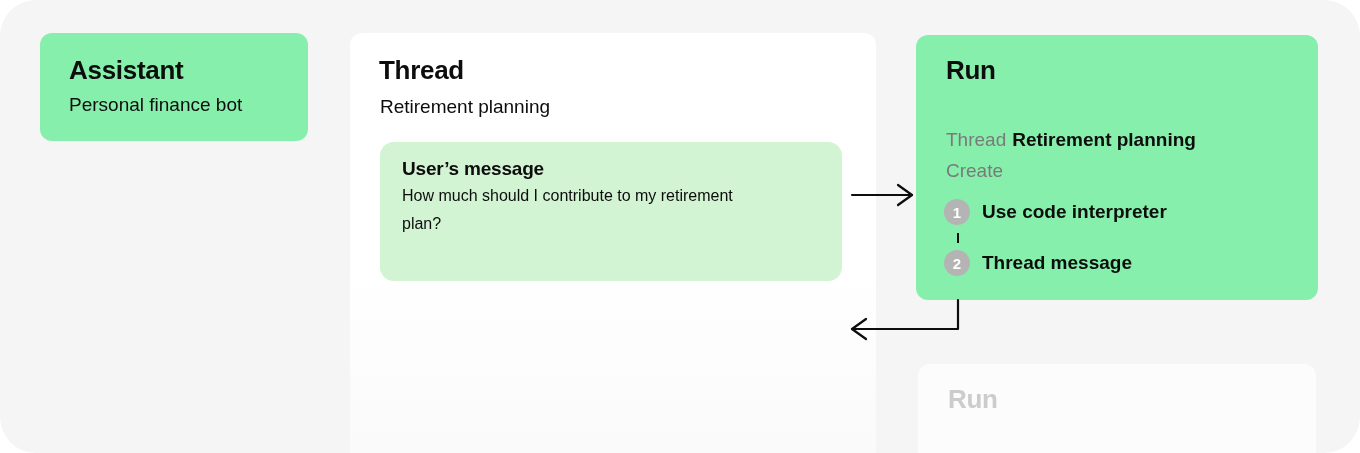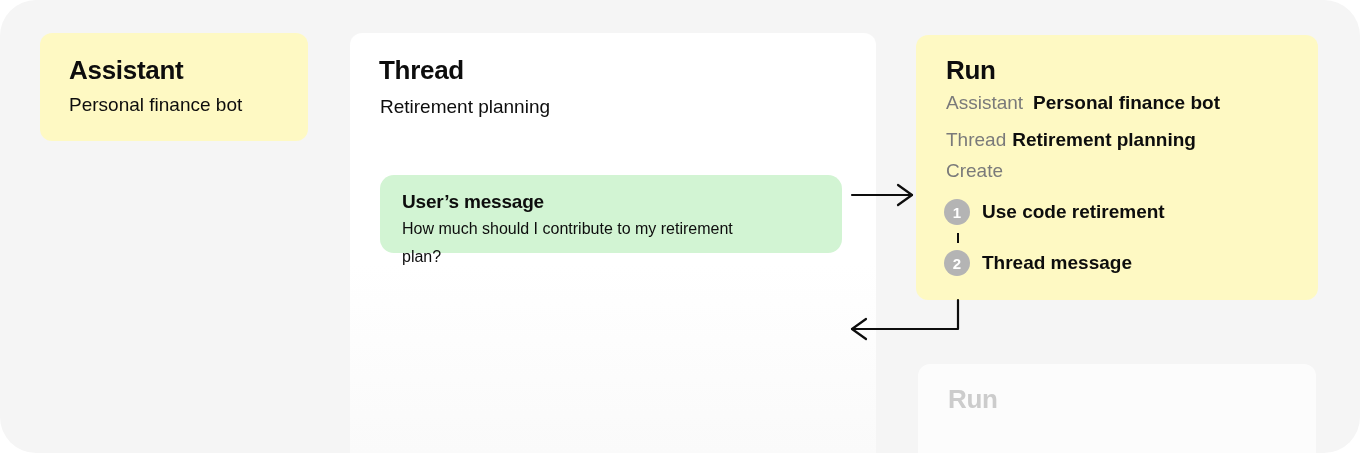--- a/index.html
+++ b/index.html
@@ -1,42 +1,42 @@
 <!DOCTYPE html>
 <html><head>
 <meta charset="utf-8">
 <style>
   html, body { margin: 0; padding: 0; background: #ffffff; }
   body { width: 1360px; height: 453px; overflow: hidden; font-family: "Liberation Sans", sans-serif; color: #0d0d0d; }
   .canvas {
     position: absolute; left: 0; top: 0; width: 1360px; height: 453px;
     background: #f5f5f5; border-radius: 36px; overflow: hidden;
   }
-  .card { position: absolute; background: #fef9c3; border-radius: 12px; }
+  .card { position: absolute; background: #86efac; border-radius: 12px; }
   .card-title { position: absolute; font-size: 26px; font-weight: 700; letter-spacing: -0.3px; }
   .card-sub { position: absolute; font-size: 19px; }
 
   
   #assistant-card { left: 40px; top: 33px; width: 268px; height: 108px; }
   #assistant-card .card-title { left: 29px; top: 22px; }
   #assistant-card .card-sub { left: 29px; top: 61px; }
 
   
   #thread-card {
     left: 350px; top: 33px; width: 526px; height: 420px;
     background: linear-gradient(to bottom, #ffffff 0%, #ffffff 55%, #fafafa 100%);
     border-radius: 12px 12px 0 0;
   }
   #thread-card .card-title { left: 29px; top: 22px; }
   #thread-card .card-sub { left: 30px; top: 63px; }
 
   .msg { position: absolute; border-radius: 14px; }
   .msg-label { position: absolute; left: 22px; font-size: 19px; font-weight: 700; letter-spacing: -0.2px; }
   .msg-text { position: absolute; left: 22px; font-size: 16px; line-height: 28px; }
-  #user-msg { left: 30px; top: 109px; width: 462px; height: 78px; background: #d2f4d3; margin-top: 33px; }
+  #user-msg { left: 30px; top: 109px; width: 462px; height: 139px; background: #d2f4d3; }
   #user-msg .msg-label { top: 16px; }
   #user-msg .msg-text { top: 40px; width: 360px; }
   #asst-msg { left: 30px; top: 253px; width: 462px; height: 97px; background: #d3cff0; }
   #asst-msg .msg-label { top: 21px; }
   #asst-msg .msg-text { top: 48px; }
 
   
   #run-card { left: 916px; top: 35px; width: 402px; height: 265px; }
   #run-card .card-title { left: 30px; top: 20px; }
   .kv { position: absolute; left: 30px; font-size: 19px; white-space: nowrap; }
@@ -82,31 +82,28 @@
 
     <div class="msg" id="user-msg">
       <div class="msg-label">User’s message</div>
       <div class="msg-text">How much should I contribute to my retirement plan?</div>
     </div>
 
   </div>
 
   <div class="card" id="run-card">
     <div class="card-title">Run</div>
-    <div class="kv" id="row-assistant">
-      <span class="k">Assistant</span><span class="v">Personal finance bot</span>
-    </div>
     <div class="kv" id="row-thread">
       <span class="k">Thread</span><span class="v">Retirement planning</span>
     </div>
     <div class="kv" id="row-steps">Create</div>
 
     <div class="step" id="step-1">
       <div class="step-num">1</div>
-      <div class="step-label">Use code retirement</div>
+      <div class="step-label">Use code interpreter</div>
     </div>
     <div class="step-connector"></div>
     <div class="step" id="step-2">
       <div class="step-num">2</div>
       <div class="step-label">Thread message</div>
     </div>
   </div>
 
   <div class="card" id="ghost-run">
     <div class="card-title">Run</div>

